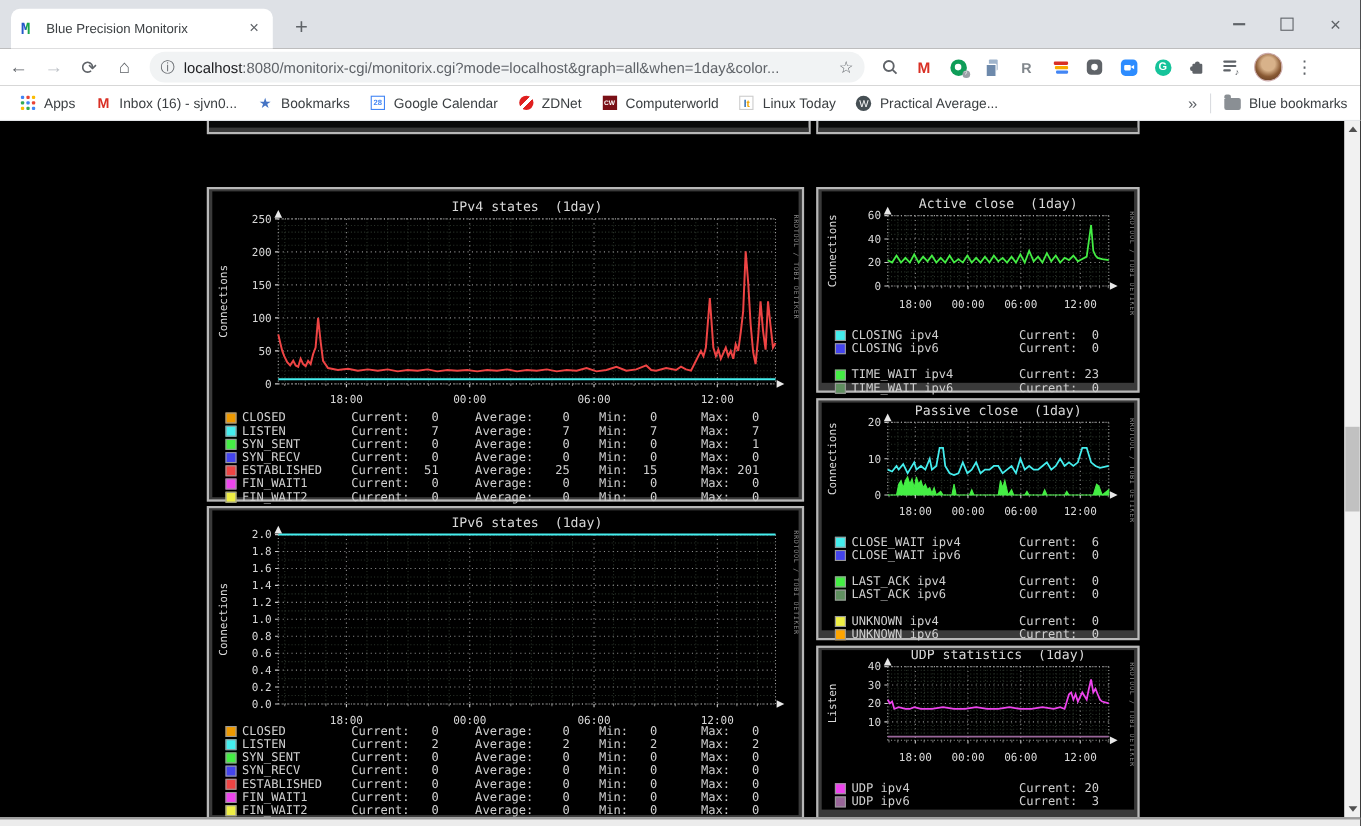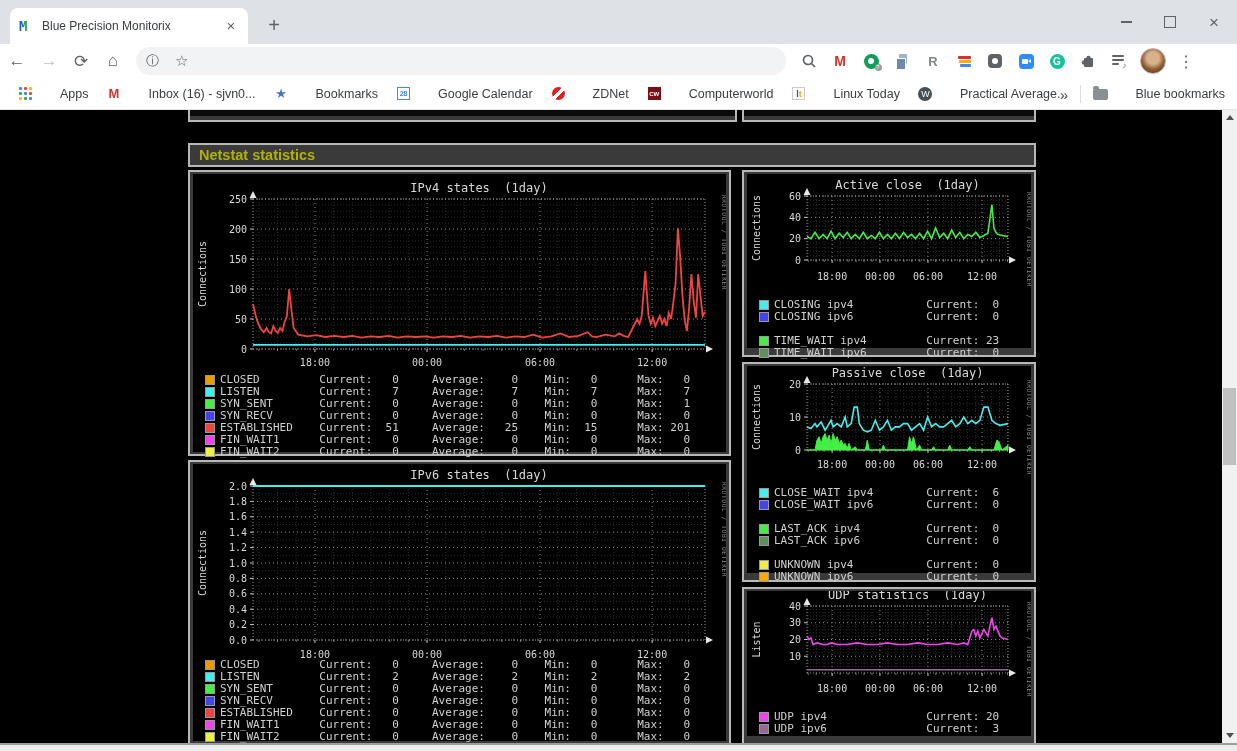--- a/index.html
+++ b/index.html
@@ -24,21 +24,21 @@
   #url-text{font-size:13.5px;white-space:nowrap;overflow:hidden;flex:1;}
   #url-text .host{color:#202124;}
   #url-text .rest{color:#5f6368;}
   #url-star{color:#5f6368;font-size:15px;margin-left:8px;}
   #ext-row{display:flex;align-items:center;gap:13px;margin-left:14px;}
   .ext-icon{width:18px;height:18px;display:flex;align-items:center;justify-content:center;}
   #avatar{width:26px;height:26px;border-radius:50%;margin-left:12px;background:radial-gradient(circle at 50% 38%,#d8b28a 0 32%,#8a5a34 60%,#55331d 100%);border:1px solid #caa;box-sizing:border-box;}
   #menu-dots{color:#5f6368;font-size:16px;margin:0 10px 0 12px;}
   
   #bookmarks-bar{position:absolute;left:0;top:78px;width:100%;height:32px;background:#fff;border-bottom:1px solid #e3e5e8;display:flex;align-items:center;box-sizing:border-box;}
-  .bm-item{display:flex;align-items:center;margin-left:18px;white-space:nowrap;gap:20px;}
+  .bm-item{display:flex;align-items:center;margin-left:18px;white-space:nowrap;}
   .bm-item .bm-label{font-size:12.5px;color:#3c4043;margin-left:7px;}
   .bm-right{position:absolute;right:12px;top:0;height:32px;display:flex;align-items:center;}
   #bm-chevron{color:#5f6368;font-size:15px;margin-right:12px;}
   .bm-divider{width:1px;height:18px;background:#dadce0;margin-right:12px;}
   .folder-icon{width:15px;height:11px;background:#8a8f94;border-radius:1.5px 2px 2px 2px;position:relative;}
   .folder-icon:before{content:"";position:absolute;left:0;top:-3px;width:6px;height:3px;background:#8a8f94;border-radius:2px 2px 0 0;}
   
   #content{position:absolute;left:0;top:110px;width:100%;height:633px;background:#000;overflow:hidden;}
   .remnant{position:absolute;top:-10px;height:22px;background:#0a0a0a;border:2px solid #b8b8b8;box-sizing:border-box;}
   .remnant .rem-strip{position:absolute;left:0;right:0;bottom:0;height:4px;background:#3a3a3a;}
@@ -94,20 +94,21 @@
     </div>
   </div>
 
   <div id="toolbar">
     <span class="nav-btn">←</span>
     <span class="nav-btn disabled">→</span>
     <span class="nav-btn">⟳</span>
     <span class="nav-btn">⌂</span>
     <div id="url-pill">
       <span id="url-info">ⓘ</span>
+      <span id="url-text"><span class="host">localhost</span><span class="rest">:8080/monitorix-cgi/monitorix.cgi?mode=localhost&amp;graph=all&amp;when=1day&amp;color...</span></span>
       <span id="url-star">☆</span>
     </div>
     <div id="ext-row">
         <span class="ext-icon">
           <svg width="16" height="16">
             <circle cx="7" cy="7" r="4.5" fill="none" stroke="#5f6368" stroke-width="1.7"></circle>
             <line x1="10.5" y1="10.5" x2="14" y2="14" stroke="#5f6368" stroke-width="1.7"></line>
           </svg>
         </span>
         <span class="ext-icon">
@@ -245,21 +246,20 @@
     </div>
   </div>
 
   <div id="content">
     <div class="remnant" style="left:188px;width:549px;">
         <span class="rem-strip"></span>
       </div>
     <div class="remnant" style="left:742px;width:294px;">
         <span class="rem-strip"></span>
       </div>
-    <div id="section-header">Netstat statistics</div>
     <div id="graphs-root">
         <div class="graph-box" style="left: 188px; top: 60px; width: 543px; height: 286px;">
           <div class="graph-img" style="left: 3px; top: 2px; width: 533px; height: 278px;"><svg width="533" height="278">
               <line x1="60" y1="169" x2="512" y2="169" stroke="#273027" stroke-width="1" stroke-dasharray="1,2"></line>
               <line x1="60" y1="163" x2="512" y2="163" stroke="#273027" stroke-width="1" stroke-dasharray="1,2"></line>
               <line x1="60" y1="157" x2="512" y2="157" stroke="#273027" stroke-width="1" stroke-dasharray="1,2"></line>
               <line x1="60" y1="151" x2="512" y2="151" stroke="#273027" stroke-width="1" stroke-dasharray="1,2"></line>
               <line x1="60" y1="139" x2="512" y2="139" stroke="#273027" stroke-width="1" stroke-dasharray="1,2"></line>
               <line x1="60" y1="133" x2="512" y2="133" stroke="#273027" stroke-width="1" stroke-dasharray="1,2"></line>
               <line x1="60" y1="126.99999999999999" x2="512" y2="126.99999999999999" stroke="#273027" stroke-width="1" stroke-dasharray="1,2"></line>

